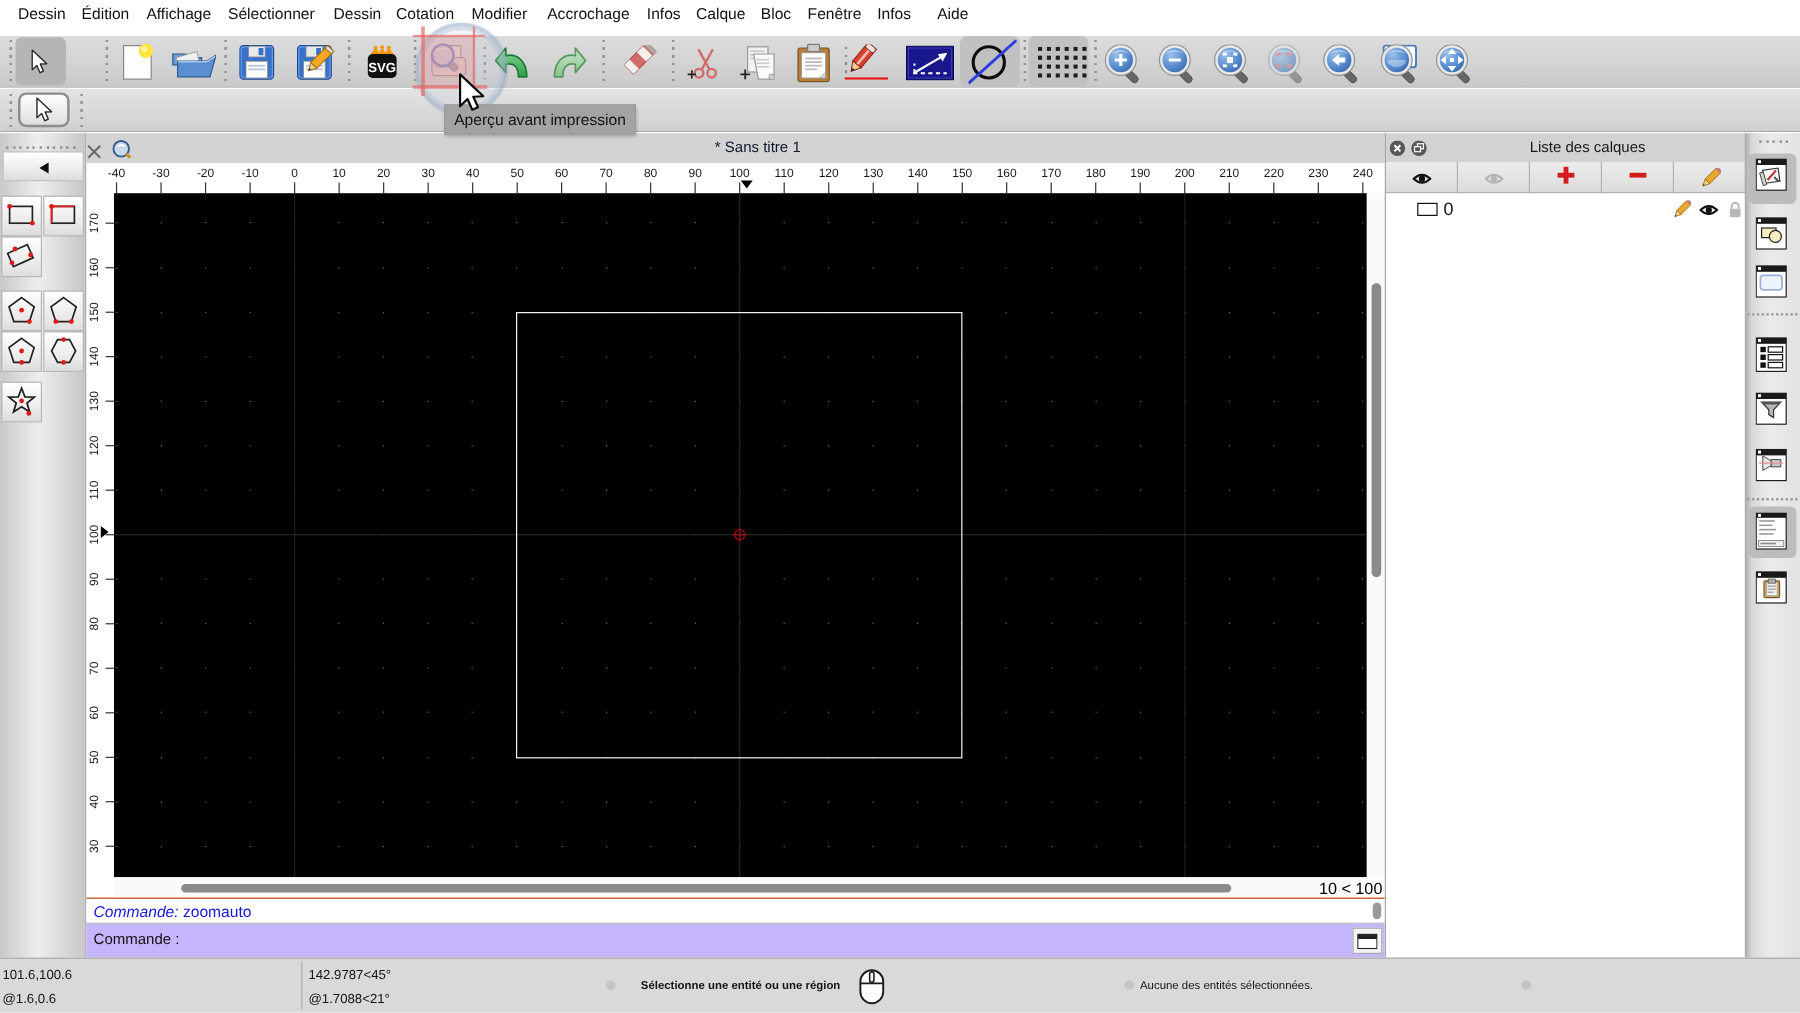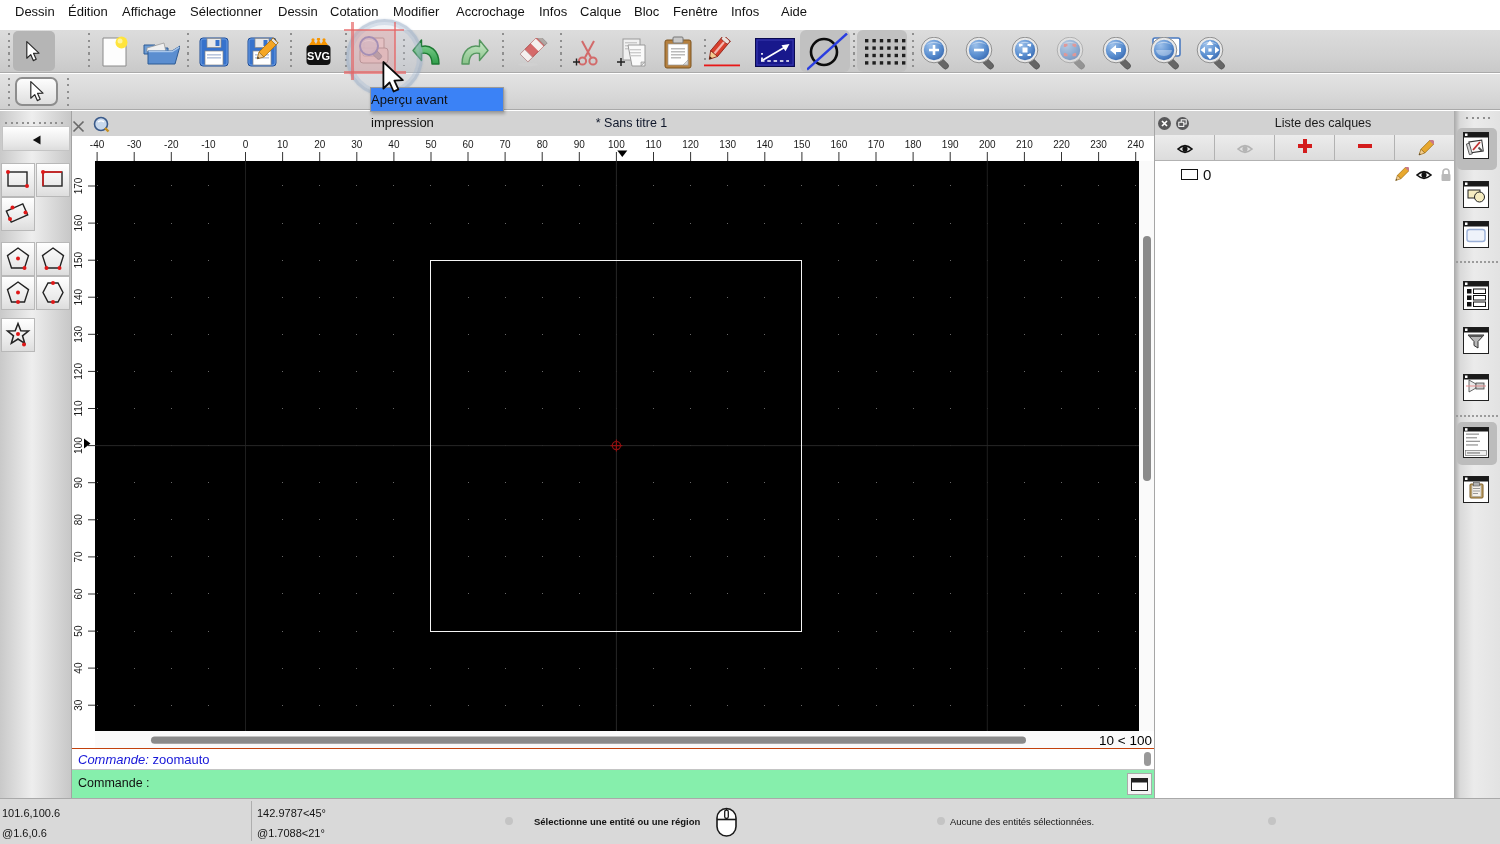--- a/index.html
+++ b/index.html
@@ -13,22 +13,22 @@
 #palette{left:0;top:111px;width:72px;height:687px;background:linear-gradient(90deg,#c9c9c9,#eeeeee 45%,#c7c7c7);border-right:1px solid #a3a3a3}
 .pbtn{position:absolute;background:linear-gradient(#ffffff,#e9e9e9 70%,#dddddd);border:1px solid #b8b8b8}
 #tabbar{left:72px;top:111px;width:1083px;height:25px;background:#d3d3d3}
 #layerpanel{left:1154px;top:111px;width:334px;height:687px;background:#fff;border-left:1px solid #a6a6a6}
 #lptitle{left:0;top:0;width:300px;height:24px;background:#d2d2d2}
 #lptools{left:0;top:24px;width:300px;height:26px;background:linear-gradient(#ececec,#dcdcdc);border-bottom:1px solid #b2b2b2}
 .lpc{position:absolute;top:0;height:26px;border-right:1px solid #b2b2b2}
 #dock{left:1454px;top:111px;width:46px;height:687px;background:linear-gradient(90deg,#a9a9a9 0px,#d9d9d9 6px,#ebebeb 20px,#e2e2e2)}
 #statusbar{left:0;top:798px;width:1500px;height:46px;background:#d9d9d9;border-top:1px solid #a9a9a9;font-size:11px;color:#141414}
 #cmdhist{left:72px;top:748px;width:1082px;height:21px;background:#fff;border-top:1px solid #c2410c;font-size:13px}
-#cmdinput{left:72px;top:769px;width:1082px;height:29px;background:#86efac;border-top:1px solid #c4c4c4}
-#tooltip{left:370px;top:87px;width:134px;height:25px;background:#3b82f6;border:1px solid #9a9a9a;box-shadow:1px 2px 3px rgba(0,0,0,.25);font-size:13px;color:#111;text-align:left;line-height:23px;z-index:40}
+#cmdinput{left:72px;top:769px;width:1082px;height:29px;background:#c4b5fd;border-top:1px solid #c4c4c4}
+#tooltip{left:370px;top:87px;width:160px;height:25px;background:#a3a3a3;border:1px solid #9a9a9a;box-shadow:1px 2px 3px rgba(0,0,0,.25);font-size:13px;color:#111;text-align:center;line-height:23px;z-index:40}
 .st{position:absolute;white-space:nowrap}
 </style></head><body>
 
 <div id="menubar" class="abs">
 <span class="mi" style="left:15px">Dessin</span>
 <span class="mi" style="left:68px">Édition</span>
 <span class="mi" style="left:122px">Affichage</span>
 <span class="mi" style="left:190px">Sélectionner</span>
 <span class="mi" style="left:278px">Dessin</span>
 <span class="mi" style="left:330px">Cotation</span>

